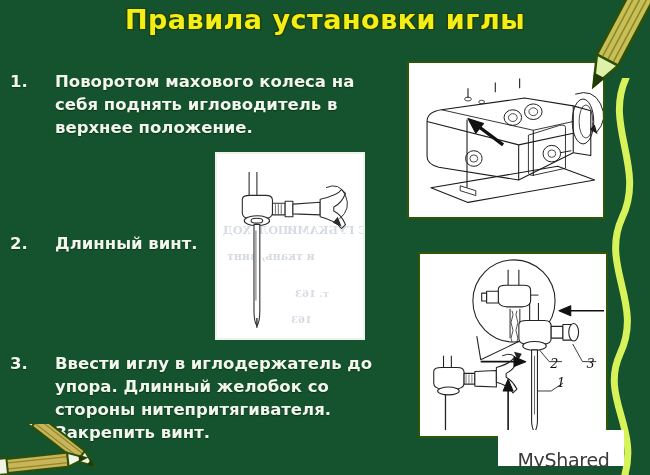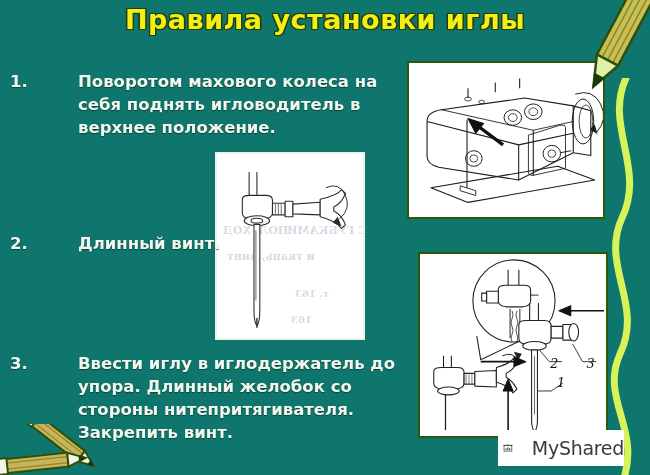--- a/index.html
+++ b/index.html
@@ -9,21 +9,21 @@
     background: #2f5a08;
   }
   body {
     font-family: "DejaVu Sans", sans-serif;
   }
   #slide {
     position: relative;
     width: 650px;
     height: 475px;
     overflow: hidden;
-    background: #0f766e;
+    background: #14532d;
   }
 
   
   #title {
     position: absolute;
     left: 0;
     top: 4px;
     width: 650px;
     text-align: center;
     font-family: "DejaVu Sans", sans-serif;
@@ -51,21 +51,21 @@
     text-shadow: 0 1px 1px rgba(10,30,0,.55);
   }
   .item .num {
     position: absolute;
     left: 0;
     top: 0;
     width: 34px;
   }
   .item .body {
     display: block;
-    margin-left: 68px;
+    margin-left: 45px;
   }
 
   #item1 { left: 10px; top: 70px; width: 390px; }
   #item2 { left: 10px; top: 232px; width: 250px; }
   #item3 { left: 10px; top: 352px; width: 400px; }
 
   
   .panel {
     position: absolute;
     background: #ffffff;
@@ -102,20 +102,21 @@
     left: 498px;
     top: 430px;
     width: 126px;
     height: 36px;
     background: #ffffff;
     display: flex;
     align-items: center;
     gap: 19px;
     padding-left: 5px;
     box-sizing: border-box;
+    flex-direction: column;
   }
   #watermark .wm-text {
     font-family: "DejaVu Sans", sans-serif;
     font-size: 19px;
     color: #3a3a3a;
     letter-spacing: -.3px;
   }
 </style>
 </head>
 <body>

